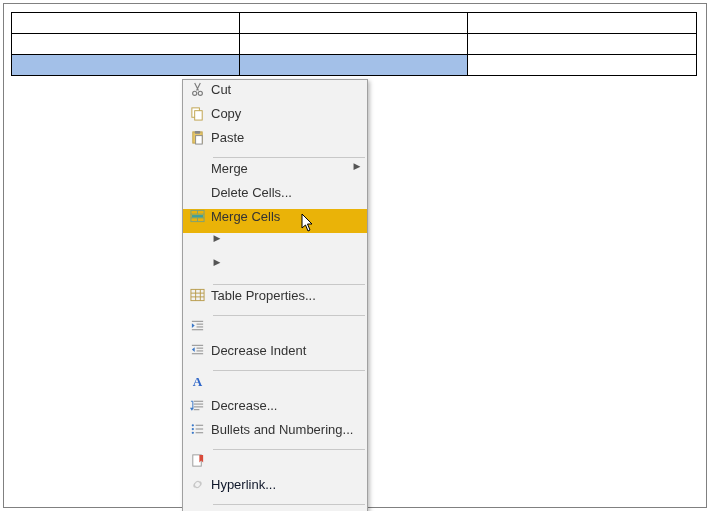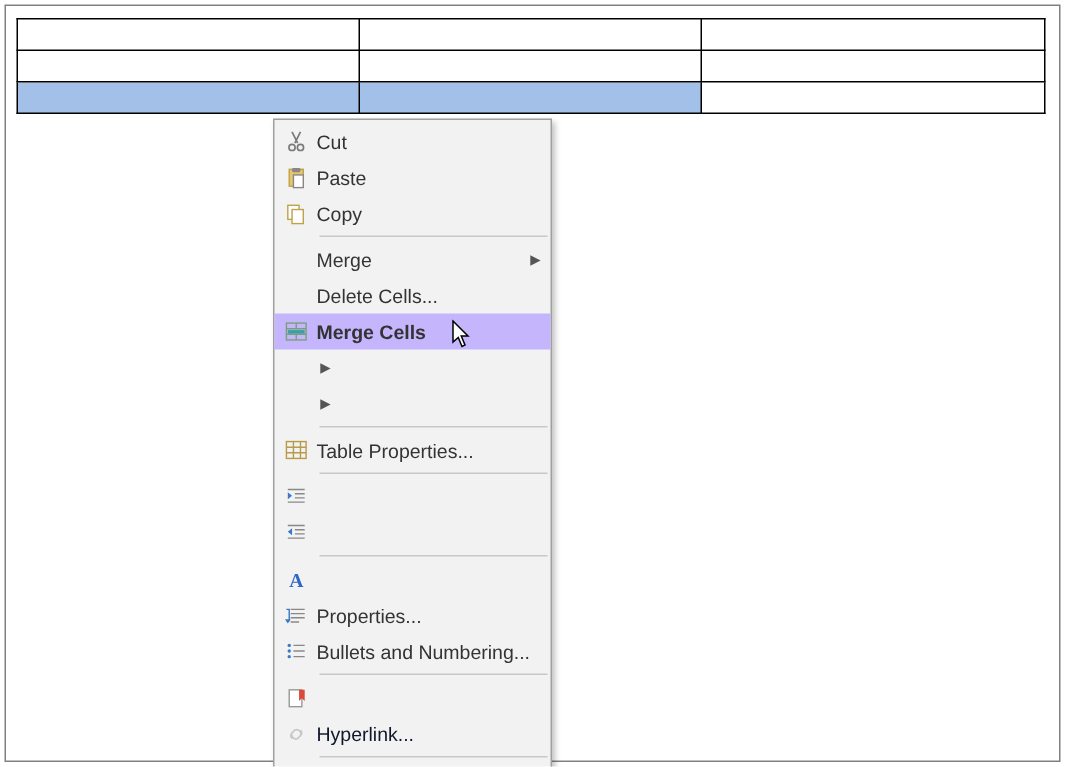--- a/index.html
+++ b/index.html
@@ -41,28 +41,28 @@
     position: absolute;
     left: 182px; top: 79px;
     width: 186px;
     background: #f2f2f2;
     border: 1px solid #a0a0a0;
     box-shadow: 2px 2px 4px rgba(0,0,0,0.25);
     padding: 2px 0;
   }
   .mi {
     display: flex;
-    align-items: center;
+    align-items: flex-start;
     height: 24px;
     padding: 0 4px 0 0;
     position: relative;
     color: #333;
     cursor: default;
   }
-  .mi.hover { background: #c4b5fd; font-weight: bold; }
+  .mi.hover { background: #eab308; }
   .mi.disabled { color: #0f172a; }
   .mi .ic {
     width: 28px;
     display: flex;
     align-items: center;
     justify-content: center;
     flex-shrink: 0;
   }
   .mi .lbl {
     flex: 1 1 auto;
@@ -123,36 +123,36 @@
           <circle cx="5" cy="12" r="2.2" stroke="#7a7a7a" stroke-width="1.2" fill="none"></circle>
           <circle cx="11" cy="12" r="2.2" stroke="#7a7a7a" stroke-width="1.2" fill="none"></circle>
         </svg>
     </span>
     <span class="lbl">Cut</span>
   </div>
 
   <div class="mi">
     <span class="ic">
       <svg width="15" height="15" viewBox="0 0 16 16">
+          <rect x="2" y="2" width="8" height="10" fill="#fff" stroke="#bfa24a"></rect>
+          <rect x="5" y="5" width="8" height="10" fill="#fff" stroke="#bfa24a"></rect>
+        </svg>
+    </span>
+    <span class="lbl">Copy</span>
+  </div>
+
+  <div class="mi">
+    <span class="ic">
+      <svg width="15" height="15" viewBox="0 0 16 16">
           <rect x="3" y="2" width="10" height="12" fill="#e8c769" stroke="#bfa24a"></rect>
           <rect x="5" y="1" width="6" height="3" rx="1" fill="#888"></rect>
           <rect x="6" y="6" width="7" height="9" fill="#fff" stroke="#888"></rect>
         </svg>
     </span>
     <span class="lbl">Paste</span>
-  </div>
-
-  <div class="mi">
-    <span class="ic">
-      <svg width="15" height="15" viewBox="0 0 16 16">
-          <rect x="2" y="2" width="8" height="10" fill="#fff" stroke="#bfa24a"></rect>
-          <rect x="5" y="5" width="8" height="10" fill="#fff" stroke="#bfa24a"></rect>
-        </svg>
-    </span>
-    <span class="lbl">Copy</span>
   </div>
 
   <div class="sep"></div>
 
   <div class="mi">
     <span class="ic"></span>
     <span class="lbl">Merge</span>
     <span class="arr">▶</span>
   </div>
 
@@ -217,20 +217,21 @@
   <div class="mi">
     <span class="ic">
       <svg width="15" height="14" viewBox="0 0 16 14">
           <line x1="2" y1="2" x2="14" y2="2" stroke="#888"></line>
           <line x1="7" y1="5" x2="14" y2="5" stroke="#888"></line>
           <line x1="7" y1="8" x2="14" y2="8" stroke="#888"></line>
           <line x1="2" y1="11" x2="14" y2="11" stroke="#888"></line>
           <path d="M5 4 L2 6.5 L5 9 Z" fill="#3a78c8"></path>
         </svg>
     </span>
+    <span class="lbl">Decrease Indent</span>
   </div>
 
   <div class="sep"></div>
 
   <div class="mi">
     <span class="ic">
       <svg width="15" height="15" viewBox="0 0 16 16">
           <text x="3" y="13" font-family="Georgia,serif" font-size="14" font-weight="bold" fill="#2f66c8">A</text>
         </svg>
     </span>
@@ -240,21 +241,21 @@
     <span class="ic">
       <svg width="15" height="14" viewBox="0 0 16 14">
           <line x1="4" y1="3" x2="14" y2="3" stroke="#888"></line>
           <line x1="4" y1="6" x2="14" y2="6" stroke="#888"></line>
           <line x1="4" y1="9" x2="14" y2="9" stroke="#888"></line>
           <line x1="4" y1="12" x2="10" y2="12" stroke="#888"></line>
           <path d="M1 3 L3 3 L3 11 L1 11" stroke="#3a78c8" fill="none"></path>
           <path d="M0 10 L2 13 L4 10" fill="#3a78c8"></path>
         </svg>
     </span>
-    <span class="lbl">Properties...</span>
+    <span class="lbl">Decrease...</span>
   </div>
 
   <div class="mi">
     <span class="ic">
       <svg width="15" height="14" viewBox="0 0 16 14">
           <circle cx="3" cy="3" r="1.2" fill="#3a78c8"></circle>
           <circle cx="3" cy="7" r="1.2" fill="#3a78c8"></circle>
           <circle cx="3" cy="11" r="1.2" fill="#3a78c8"></circle>
           <line x1="6" y1="3" x2="14" y2="3" stroke="#888"></line>
           <line x1="6" y1="7" x2="14" y2="7" stroke="#888"></line>

